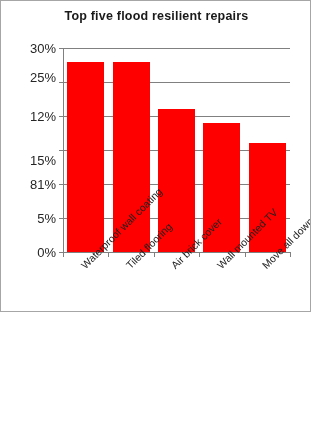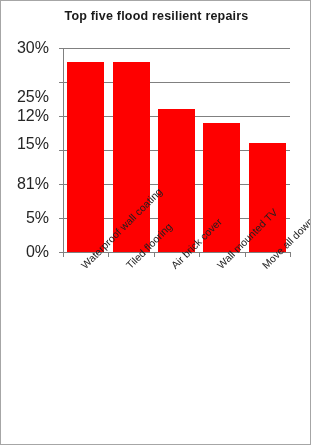--- a/index.html
+++ b/index.html
@@ -7,21 +7,21 @@
     margin: 0;
     padding: 0;
     background: #ffffff;
   }
   body {
     font-family: "Liberation Sans", sans-serif;
   }
   #chart-frame {
     position: relative;
     width: 311px;
-    height: 445px;
+    height: 312px;
     box-sizing: border-box;
     border: 1px solid #a6a6a6;
     background: #ffffff;
     overflow: hidden;
   }
   #chart-title {
     position: absolute;
     left: 0;
     top: 8px;
     width: 311px;
@@ -74,23 +74,23 @@
   .tick-x {
     position: absolute;
     bottom: -4px;
     width: 1px;
     height: 5px;
     background: #808080;
   }
   .ylabel {
     position: absolute;
     right: 100%;
-    margin-right: 14px;
+    margin-right: 7px;
     transform: translateY(-50%);
-    font-size: 16px;
+    font-size: 13px;
     color: #262626;
     white-space: nowrap;
   }
   .bar {
     position: absolute;
     bottom: 1px;
     background: #fe0000;
   }
 
   
@@ -127,27 +127,27 @@
         <div class="tick-y" style="top: 203px;"></div>
         <div class="ylabel" style="top: 203px;">0%</div>
         <div class="gridline" style="top: 169px;"></div>
         <div class="tick-y" style="top: 169px;"></div>
         <div class="ylabel" style="top: 169px;">5%</div>
         <div class="gridline" style="top: 135px;"></div>
         <div class="tick-y" style="top: 135px;"></div>
         <div class="ylabel" style="top: 135px;">81%</div>
         <div class="gridline" style="top: 101px;"></div>
         <div class="tick-y" style="top: 101px;"></div>
-        <div class="ylabel" style="top: 95px;">15%</div>
+        <div class="ylabel" style="top: 111px;">15%</div>
         <div class="gridline" style="top: 67px;"></div>
         <div class="tick-y" style="top: 67px;"></div>
         <div class="ylabel" style="top: 67px;">12%</div>
         <div class="gridline" style="top: 33px;"></div>
         <div class="tick-y" style="top: 33px;"></div>
-        <div class="ylabel" style="top: 48px;">25%</div>
+        <div class="ylabel" style="top: 28px;">25%</div>
         <div class="gridline" style="top: -1px;"></div>
         <div class="tick-y" style="top: -1px;"></div>
         <div class="ylabel" style="top: -1px;">30%</div>
       </div>
     <div id="bars-layer">
         <div class="bar" title="Waterproof wall coating 28%" style="left: 4.2px; width: 37px; height: 190.4px; background: rgb(254, 0, 0);"></div>
         <div class="bar" title="Tiled flooring 28%" style="left: 49.6px; width: 37px; height: 190.4px; background: rgb(254, 0, 0);"></div>
         <div class="bar" title="Air brick cover 21%" style="left: 95px; width: 37px; height: 142.8px; background: rgb(254, 0, 0);"></div>
         <div class="bar" title="Wall mounted TV 19%" style="left: 140.4px; width: 37px; height: 129.2px; background: rgb(254, 0, 0);"></div>
         <div class="bar" title="Move all downstairs plug sockets higher 16%" style="left: 185.8px; width: 37px; height: 108.8px; background: rgb(254, 0, 0);"></div>

